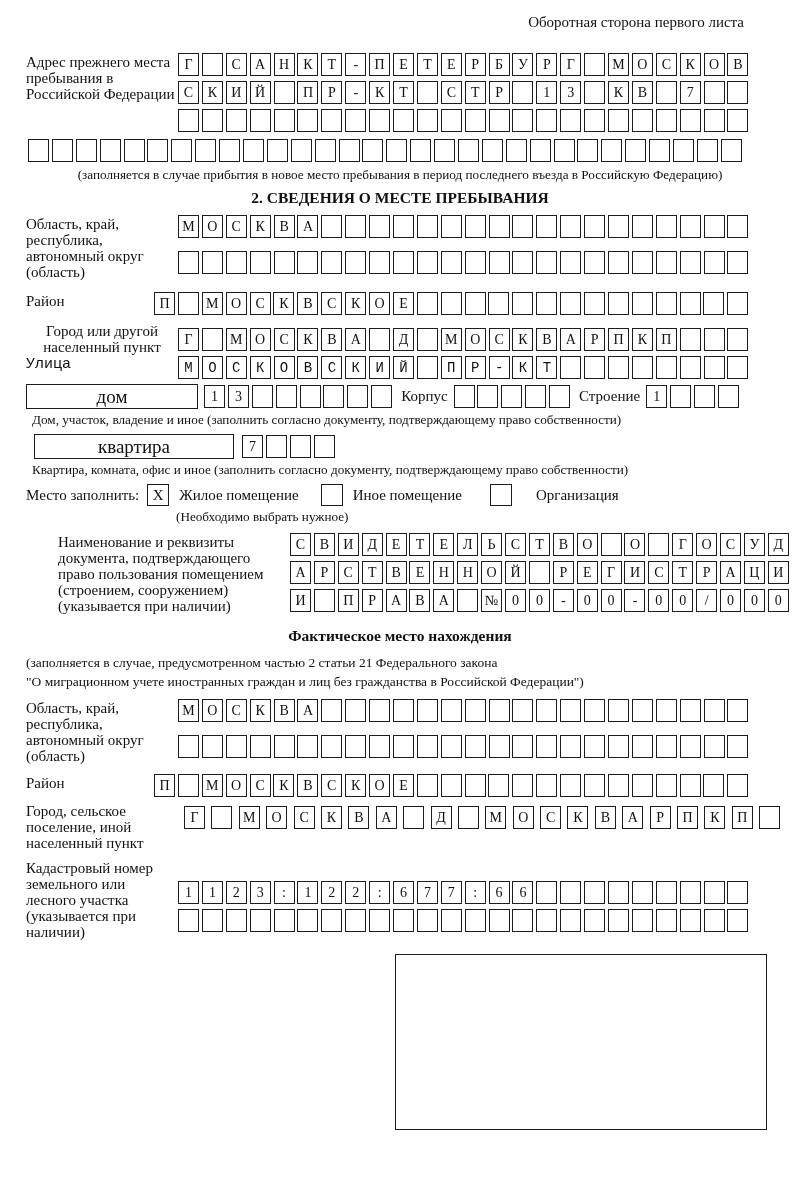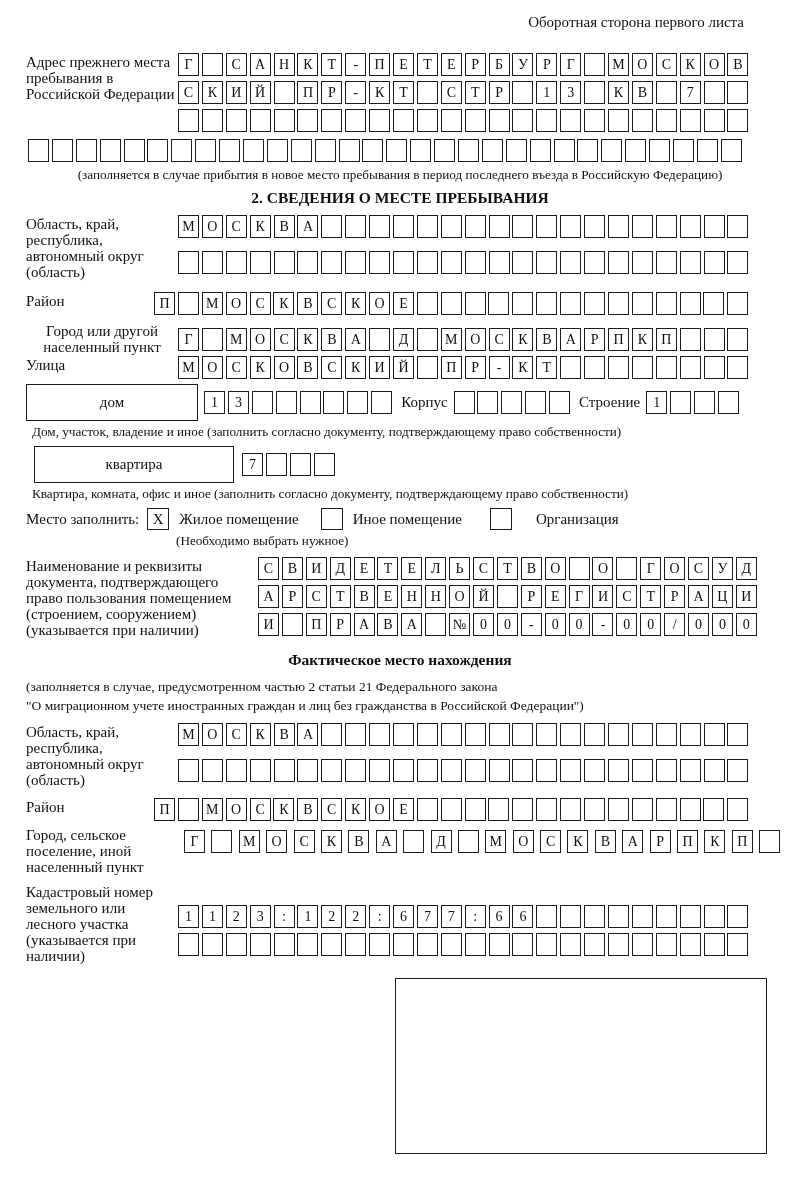--- a/index.html
+++ b/index.html
@@ -9,38 +9,38 @@
     font-family:"Liberation Serif","DejaVu Serif",serif;
     color:#111; position:relative; overflow:hidden;
   }
   .sheet { width:800px; height:1180px; padding:14px 26px 0 26px; }
 
   .header-note { text-align:right; font-size:15px; padding-right:30px; margin-bottom:22px; }
 
   .frow { display:flex; align-items:flex-start; }
   .flabel { font-size:15px; line-height:16px; flex:0 0 152px; padding-top:1px; }
   .flabel.narrow { flex:0 0 128px; }
-  .flabel.wide { flex:0 0 232px; }
+  .flabel.wide { flex:0 0 232px;margin-left:32px; }
 
   .cellcol { display:flex; flex-direction:column; }
   .cells { display:flex; margin-bottom:5px; }
   .cell {
     width:21px; height:23px; border:1.6px solid #1c1c1c; margin-right:2.9px;
     display:inline-flex; align-items:center; justify-content:center;
     font-size:14px; flex:0 0 auto;
   }
   .cells.wgap .cell { margin-right:6.4px; }
 
   .note { font-size:13.2px; text-align:center; margin:2px 0 6px 0; }
   .sec-title { font-size:15.5px; font-weight:bold; text-align:center; margin:4px 0 8px 0; }
 
   .inline-row { display:flex; align-items:center; margin-bottom:3px; }
   .named-box {
-    border:1.6px solid #1c1c1c; height:37px; display:flex;
-    align-items:center; justify-content:center; font-size:15px;
+    border:1.6px solid #1c1c1c; height:25px; display:flex;
+    align-items:center; justify-content:center; font-size:19px;
   }
   .caption { font-size:13.2px; margin:1px 0 6px 6px; }
   .small-lbl { font-size:15px; padding:0 6px; white-space:nowrap; }
 
   .chk {
     width:22px; height:22px; border:1.6px solid #1c1c1c; margin:0 10px 0 8px;
     display:inline-flex; align-items:center; justify-content:center; font-size:15px; flex:0 0 auto;
   }
   .mesto-note { font-size:13.2px; margin:0 0 8px 150px; }
 
@@ -290,21 +290,21 @@
         <span class="cell">Р</span>
         <span class="cell">П</span>
         <span class="cell">К</span>
         <span class="cell">П</span>
         <span class="cell"></span>
         <span class="cell"></span>
         <span class="cell"></span>
       </div>
   </div>
 
-  <div class="frow" style="margin-top:0px;">
+  <div class="frow" style="margin-top:0px;font-family:Liberation Mono, monospace;">
     <div class="flabel">Улица</div>
     <div class="cells">
         <span class="cell">М</span>
         <span class="cell">О</span>
         <span class="cell">С</span>
         <span class="cell">К</span>
         <span class="cell">О</span>
         <span class="cell">В</span>
         <span class="cell">С</span>
         <span class="cell">К</span>

